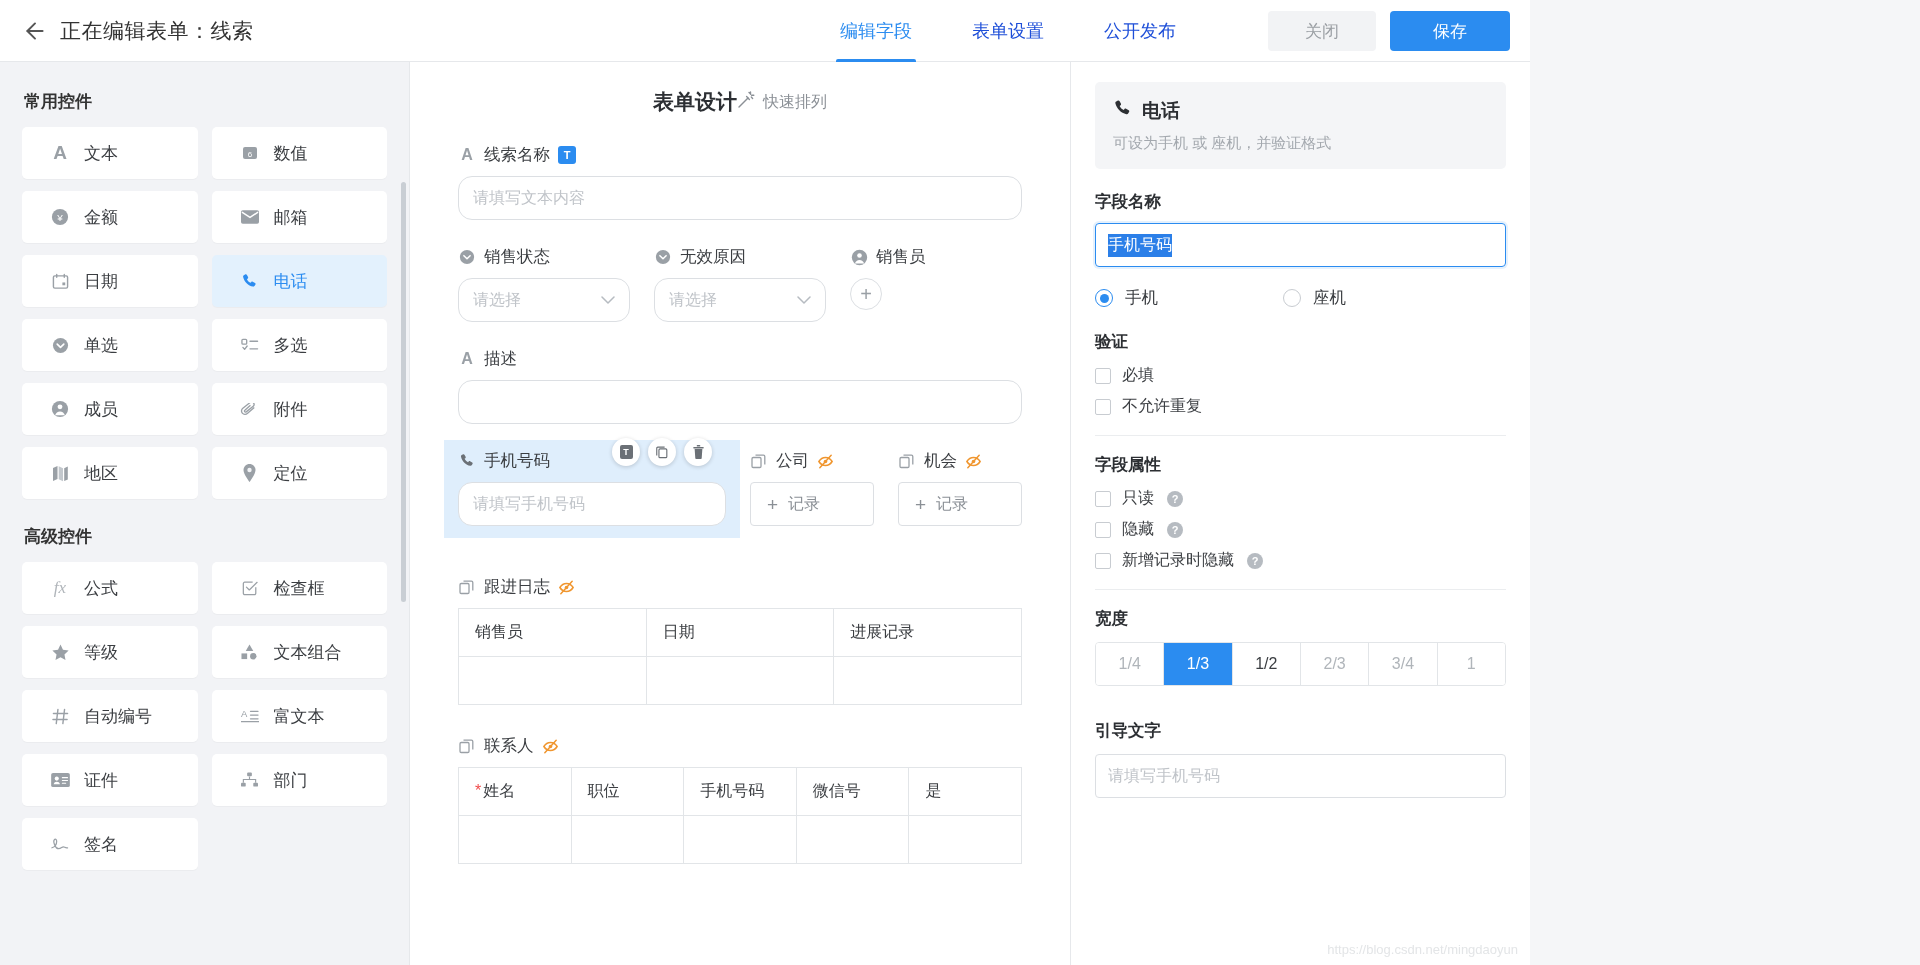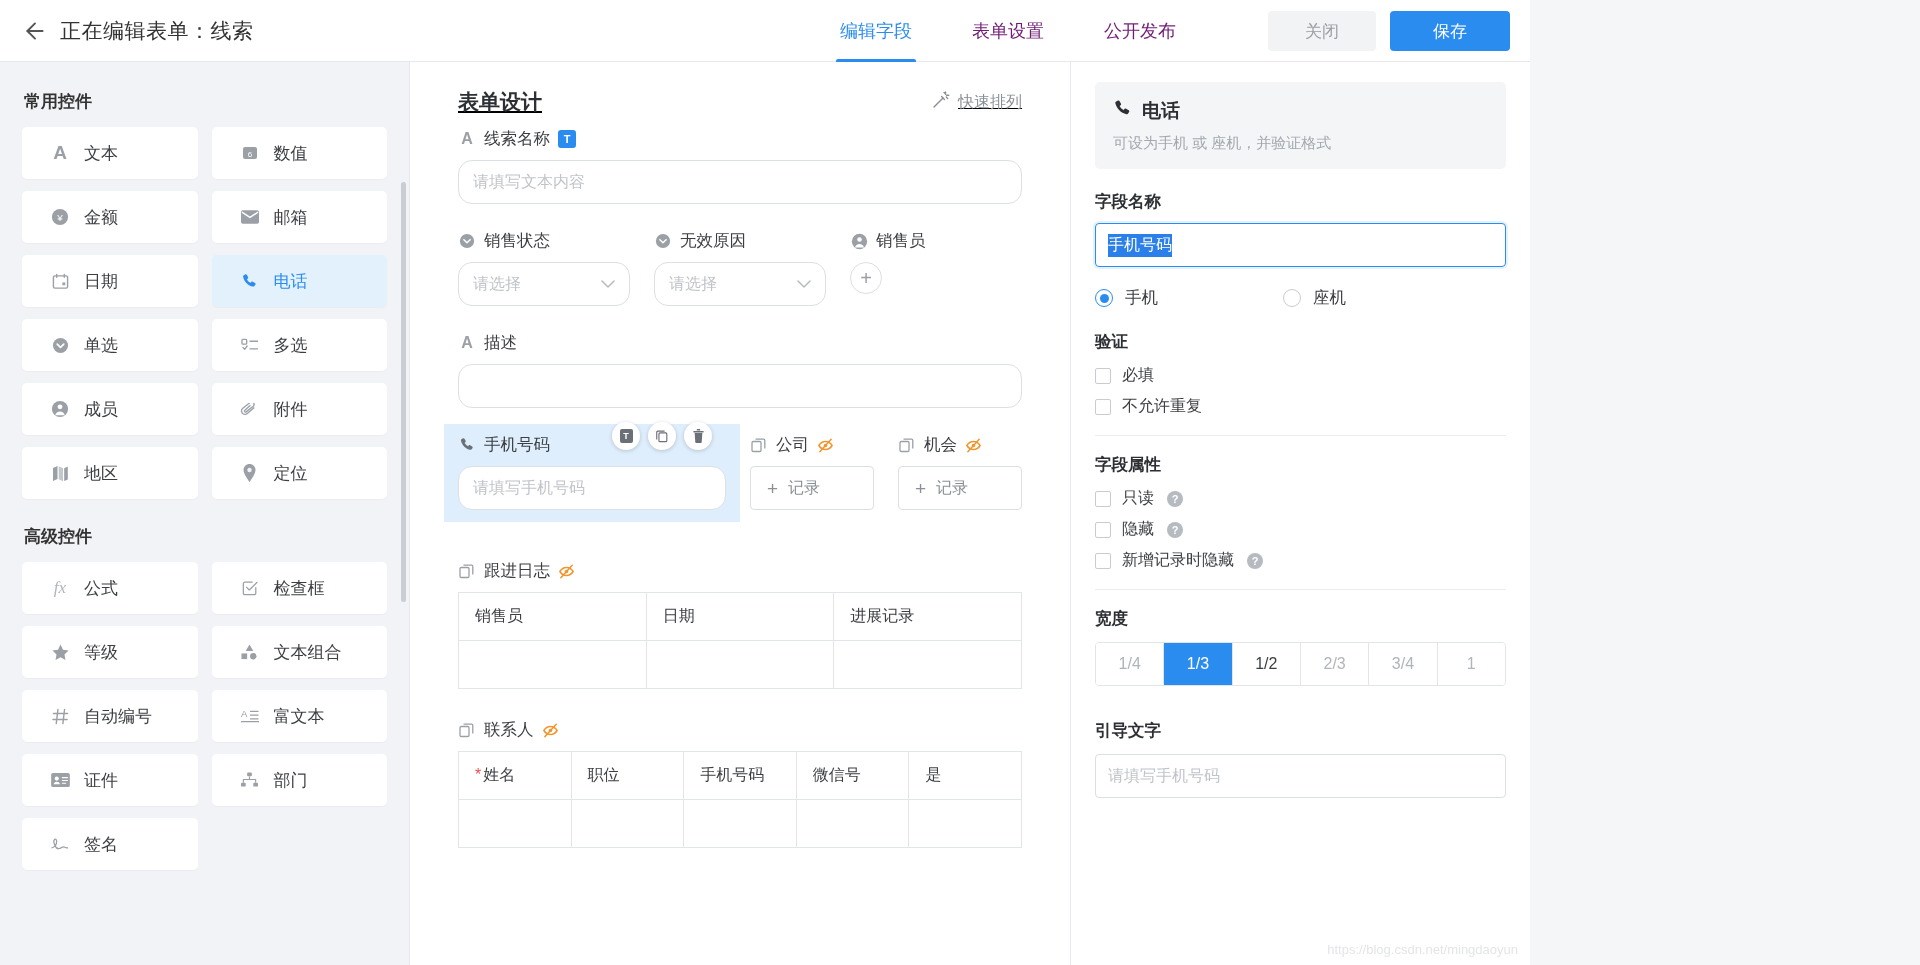--- a/index.html
+++ b/index.html
@@ -20,21 +20,21 @@
   .tb-left { display: flex; align-items: center; padding-left: 18px; width: 410px; }
   .back-btn {
     width: 34px; height: 34px; display: flex; align-items: center; justify-content: center;
     cursor: pointer; color: #555;
   }
   .back-btn svg { display: block; }
   .tb-title { font-size: 21px; color: #333; margin-left: 8px; letter-spacing: .5px; }
 
   .tb-tabs { display: flex; align-items: flex-end; height: 62px; margin-left: 400px; }
   .tb-tab {
-    font-size: 18px; color: #701a75; padding: 0 30px; height: 62px;
+    font-size: 18px; color: #1d4ed8; padding: 0 30px; height: 62px;
     display: flex; align-items: center; cursor: pointer; position: relative;
   }
   .tb-tab.active { color: #2b8cf0; }
   .tb-tab.active:after {
     content: ""; position: absolute; left: 26px; right: 26px; bottom: 0;
     height: 3px; background: #2b8cf0; border-radius: 2px 2px 0 0;
   }
 
   .tb-right { position: absolute; right: 20px; top: 0; height: 62px; display: flex; align-items: center; gap: 14px; }
   .btn {
@@ -74,21 +74,21 @@
   .pal-ico-letter { font-size: 19px; font-weight: bold; color: #9aa0a6; }
   .pal-ico-fx { font-size: 17px; color: #b0b5ba; font-style: italic; font-family: "Liberation Serif", serif; }
   .pal-scroll {
     position: absolute; right: 3px; top: 120px; width: 5px; height: 420px;
     background: #c9ced4; border-radius: 3px;
   }
 
   
   .canvas-wrap { flex: 1; background: #fff; overflow: hidden; position: relative; }
   .canvas { padding: 26px 48px 0 48px; width: 100%; }
-  .canvas-head { display: flex; align-items: center; justify-content: space-between; margin-bottom: 12px; text-decoration: underline; }
+  .canvas-head { display: flex; align-items: center; justify-content: center; margin-bottom: 28px; }
   .canvas-title { font-size: 21px; font-weight: bold; color: #2c2f33; }
   .quick-arrange { display: flex; align-items: center; gap: 8px; color: #8b9096; font-size: 16px; cursor: pointer; }
 
   .fld-label {
     display: flex; align-items: center; gap: 8px;
     font-size: 16.5px; color: #3b3e42; margin-bottom: 10px; height: 22px;
   }
   .fld-ico { width: 18px; height: 18px; display: flex; align-items: center; justify-content: center; color: #9aa0a6; }
   .fld-ico svg { display: block; }
   .badge-t {

